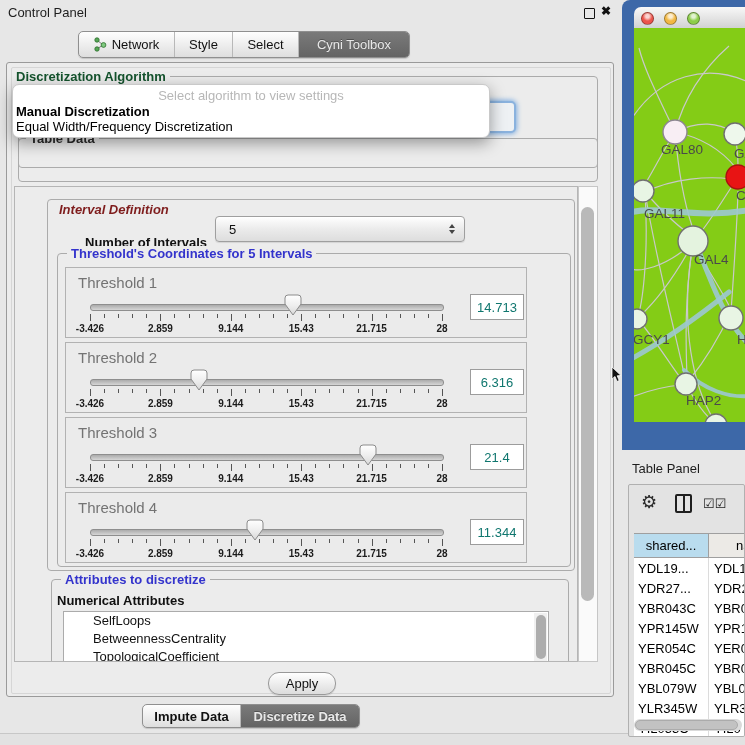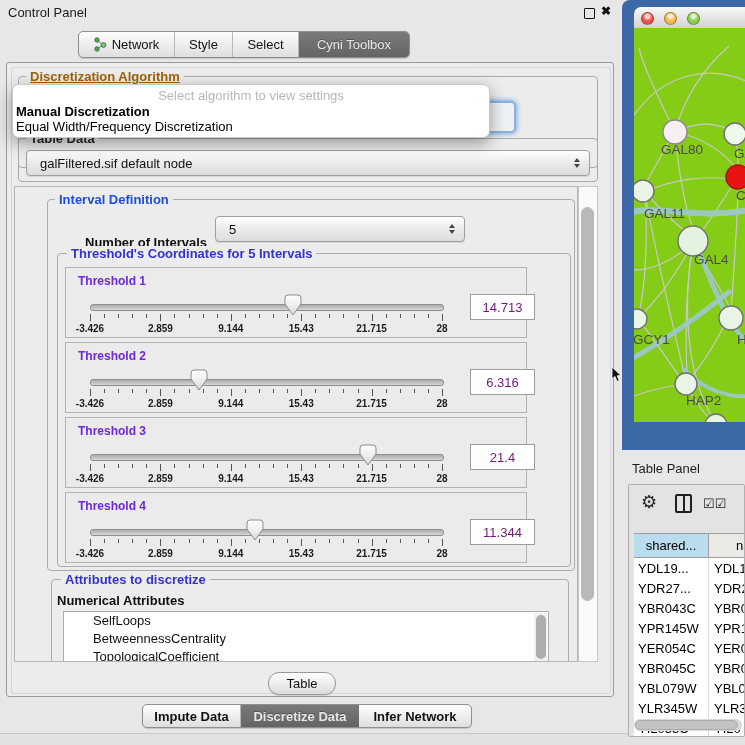--- a/index.html
+++ b/index.html
@@ -34,26 +34,26 @@
   .popup .ph{position:absolute;left:0;right:0;top:3px;text-align:center;color:#b7b7b7;}
   .popup .it1{position:absolute;left:3px;top:19px;font-weight:bold;color:#000;}
   .popup .it2{position:absolute;left:3px;top:34px;color:#000;}
   .hidden-combo{left:300px;top:101px;width:212px;height:28px;border:2px solid #8ab2de;border-radius:5px;background:#eef1f4;box-shadow:0 0 5px 1px #7fade0;z-index:2;}
 
   .viewport{left:14px;top:186px;width:564px;height:476px;border:1px solid #b5b5b5;box-sizing:border-box;background:#ececec;overflow:hidden;}
   .vscroll{left:578px;top:186px;width:20px;height:476px;background:#fafafa;border:1px solid #c6c6c6;box-sizing:border-box;}
   .vscroll .thumb{position:absolute;left:2px;top:20px;width:13px;height:394px;background:#b9b9b9;border-radius:7px;}
 
   .thr-panel{position:absolute;left:50px;width:462px;height:71px;border:1px solid #b2b2b2;background:#ebebeb;box-sizing:border-box;}
-  .thr-label{position:absolute;left:12px;top:6px;font-size:12px;font-weight:bold;color:#6d28d9;}
+  .thr-label{position:absolute;left:12px;top:6px;font-size:15px;font-weight:normal;color:#737373;}
   .thr-track{position:absolute;left:24px;top:36px;width:352px;height:5px;border:1px solid #8e8e8e;border-radius:3px;background:linear-gradient(#ababab,#d6d6d6);}
   .thr-thumb{position:absolute;top:26px;width:18px;height:22px;}
   .tick{position:absolute;width:1px;background:#555;}
   .tick-lab{position:absolute;font-size:10px;font-weight:700;color:#1c1c1c;transform:translateX(-50%);white-space:nowrap;}
-  .thr-value{position:absolute;left:404px;top:26px;width:65px;height:26px;background:#fff;border:1px solid #9c9c9c;box-sizing:border-box;display:flex;align-items:center;justify-content:center;font-size:13px;color:#701a75;}
+  .thr-value{position:absolute;left:404px;top:26px;width:54px;height:26px;background:#fff;border:1px solid #9c9c9c;box-sizing:border-box;display:flex;align-items:center;justify-content:center;font-size:13px;color:#0f766e;}
 
   .attr-list{left:48px;top:424px;width:486px;height:52px;background:#fff;border:1px solid #ababab;box-sizing:border-box;overflow:hidden;font-size:13px;color:#111;}
   .attr-item{padding:1px 0 1px 29px;height:16px;line-height:15px;}
   .attr-scroll{position:absolute;right:1px;top:1px;width:13px;height:49px;background:#f0f0f0;}
   .attr-scroll .thumb{position:absolute;left:1.5px;top:2px;width:10px;height:44px;background:#adadad;border-radius:5px;}
 
   .apply-btn{left:268px;top:672px;width:66px;height:21px;border:1px solid #999;border-radius:11px;background:linear-gradient(#ffffff,#dcdcdc);display:flex;align-items:center;justify-content:center;font-size:13px;color:#111;box-shadow:0 1px 1px rgba(0,0,0,.12);}
 
   .bottom-strip{left:0;top:733px;width:745px;height:12px;background:#e2e2e2;border-top:1px solid #c7c7c7;}
 
@@ -111,44 +111,37 @@
       </div>
       <div class="seg sel" style="width: 110px;">
         <span>Cyni Toolbox</span>
       </div>
     </div>
 
   <div class="abs tabpanel"></div>
   <div class="abs innerline"></div>
 
   <div class="abs groupbox" style="left:18px;top:76px;width:580px;height:92px;"></div>
-  <div class="abs grouplabel" style="left:26px;top:69px;color:#a16207;text-decoration:underline;">Discretization Algorithm</div>
+  <div class="abs grouplabel" style="left:12px;top:69px;color:#14532d;">Discretization Algorithm</div>
 
   <div class="abs hidden-combo"></div>
 
   <div class="abs popup">
     <div class="ph">Select algorithm to view settings</div>
     <div class="it1">Manual Discretization</div>
     <div class="it2">Equal Width/Frequency Discretization</div>
   </div>
 
   <div class="abs groupbox" style="left:18px;top:138px;width:580px;height:44px;"></div>
   <div class="abs grouplabel" style="left:26px;top:131px;color:#2c2c2c;text-align:center;">Table Data</div>
-  <div class="abs aqua-combo" style="left:26px;top:150px;width:564px;height:26px;">
-    <span>galFiltered.sif default node</span>
-    <span class="spin">
-        <span class="up"></span>
-        <span class="dn"></span>
-      </span>
-  </div>
 
   <div class="abs viewport">
 
     <div class="abs groupbox" style="left:32px;top:12px;width:528px;height:372px;border-radius:4px;"></div>
-    <div class="abs grouplabel" style="left: 40px; top: 5px; color: #1d4ed8;" id="lab-interval">Interval Definition</div>
+    <div class="abs grouplabel" style="left: 40px; top: 15px; color: #7f1d1d; font-style: italic;" id="lab-interval">Interval Definition</div>
 
     <div class="abs" style="left:70px;top:48px;font-size:13px;font-weight:bold;color:#111;">Number of Intervals</div>
     <div class="abs aqua-combo" style="left:200px;top:29px;width:250px;height:26px;">
       <span>5</span>
       <span class="spin">
           <span class="up"></span>
           <span class="dn"></span>
         </span>
     </div>
 
@@ -358,26 +351,25 @@
       <div class="attr-scroll">
           <div class="thumb"></div>
         </div>
     </div>
   </div>
 
   <div class="abs vscroll">
       <div class="thumb"></div>
     </div>
 
-  <div class="abs apply-btn">Table</div>
+  <div class="abs apply-btn">Apply</div>
 
   <div class="abs seg-ctl" id="bottomtabs" style="left:142px;top:704px;height:22px;">
       <div class="seg" style="width: 98px; font-weight: bold;">Impute Data</div>
       <div class="seg sel" style="width: 118px; font-weight: bold;">Discretize Data</div>
-      <div class="seg" style="width: 112px; font-weight: bold;">Infer Network</div>
     </div>
 
   <div class="abs bottom-strip"></div>
 
   <div class="abs netwin"></div>
   <div class="abs net-titlebar">
     <div class="light" id="light-r" style="left: 7px; background-color: rgb(236, 84, 75);"></div>
     <div class="light" id="light-y" style="left: 30px; background-color: rgb(242, 184, 67);"></div>
     <div class="light" id="light-g" style="left: 53px; background-color: rgb(140, 205, 73);"></div>
   </div>

